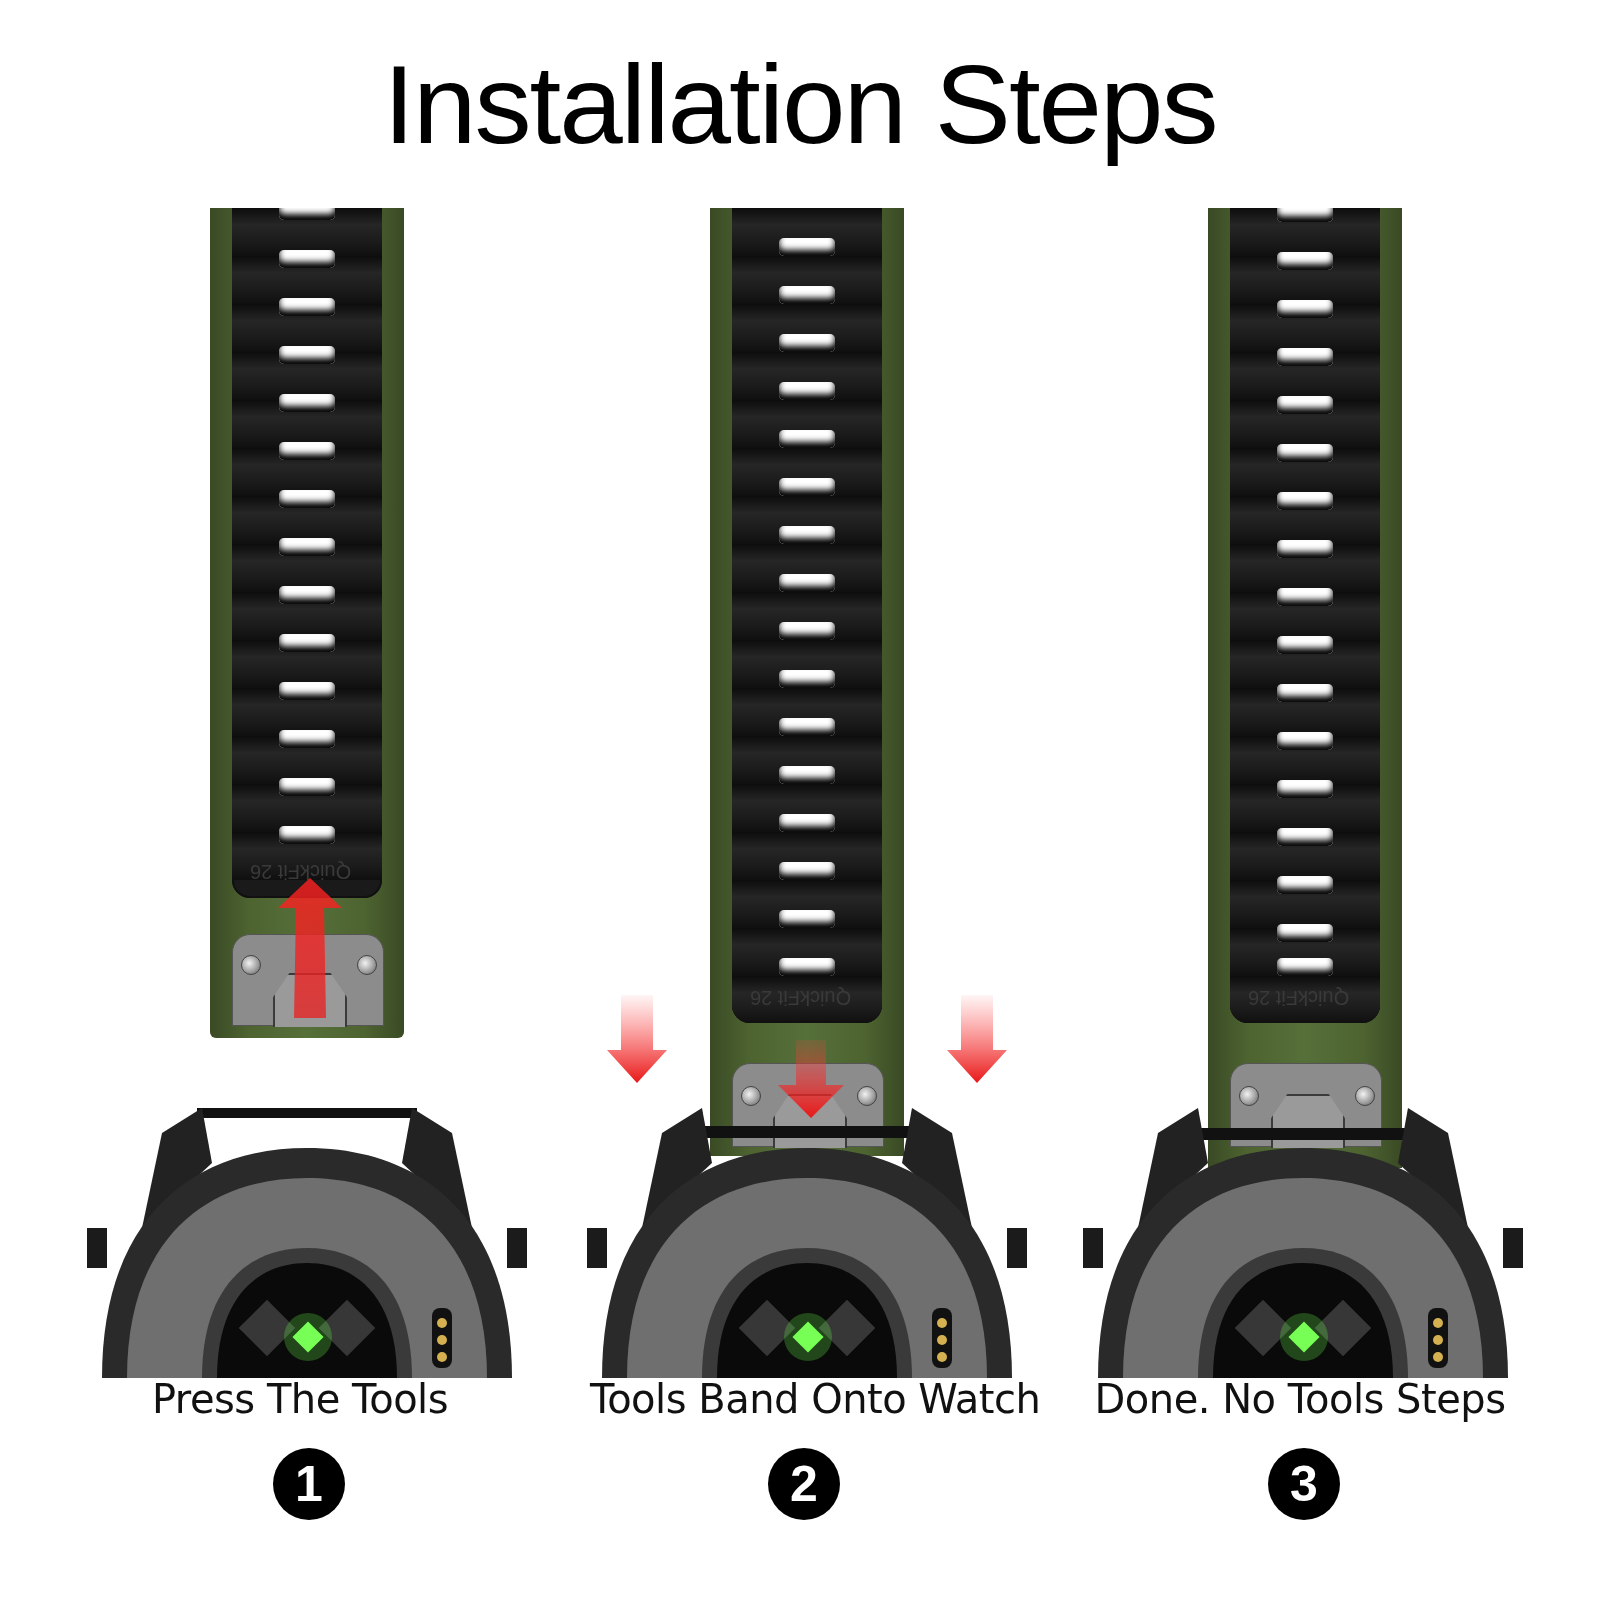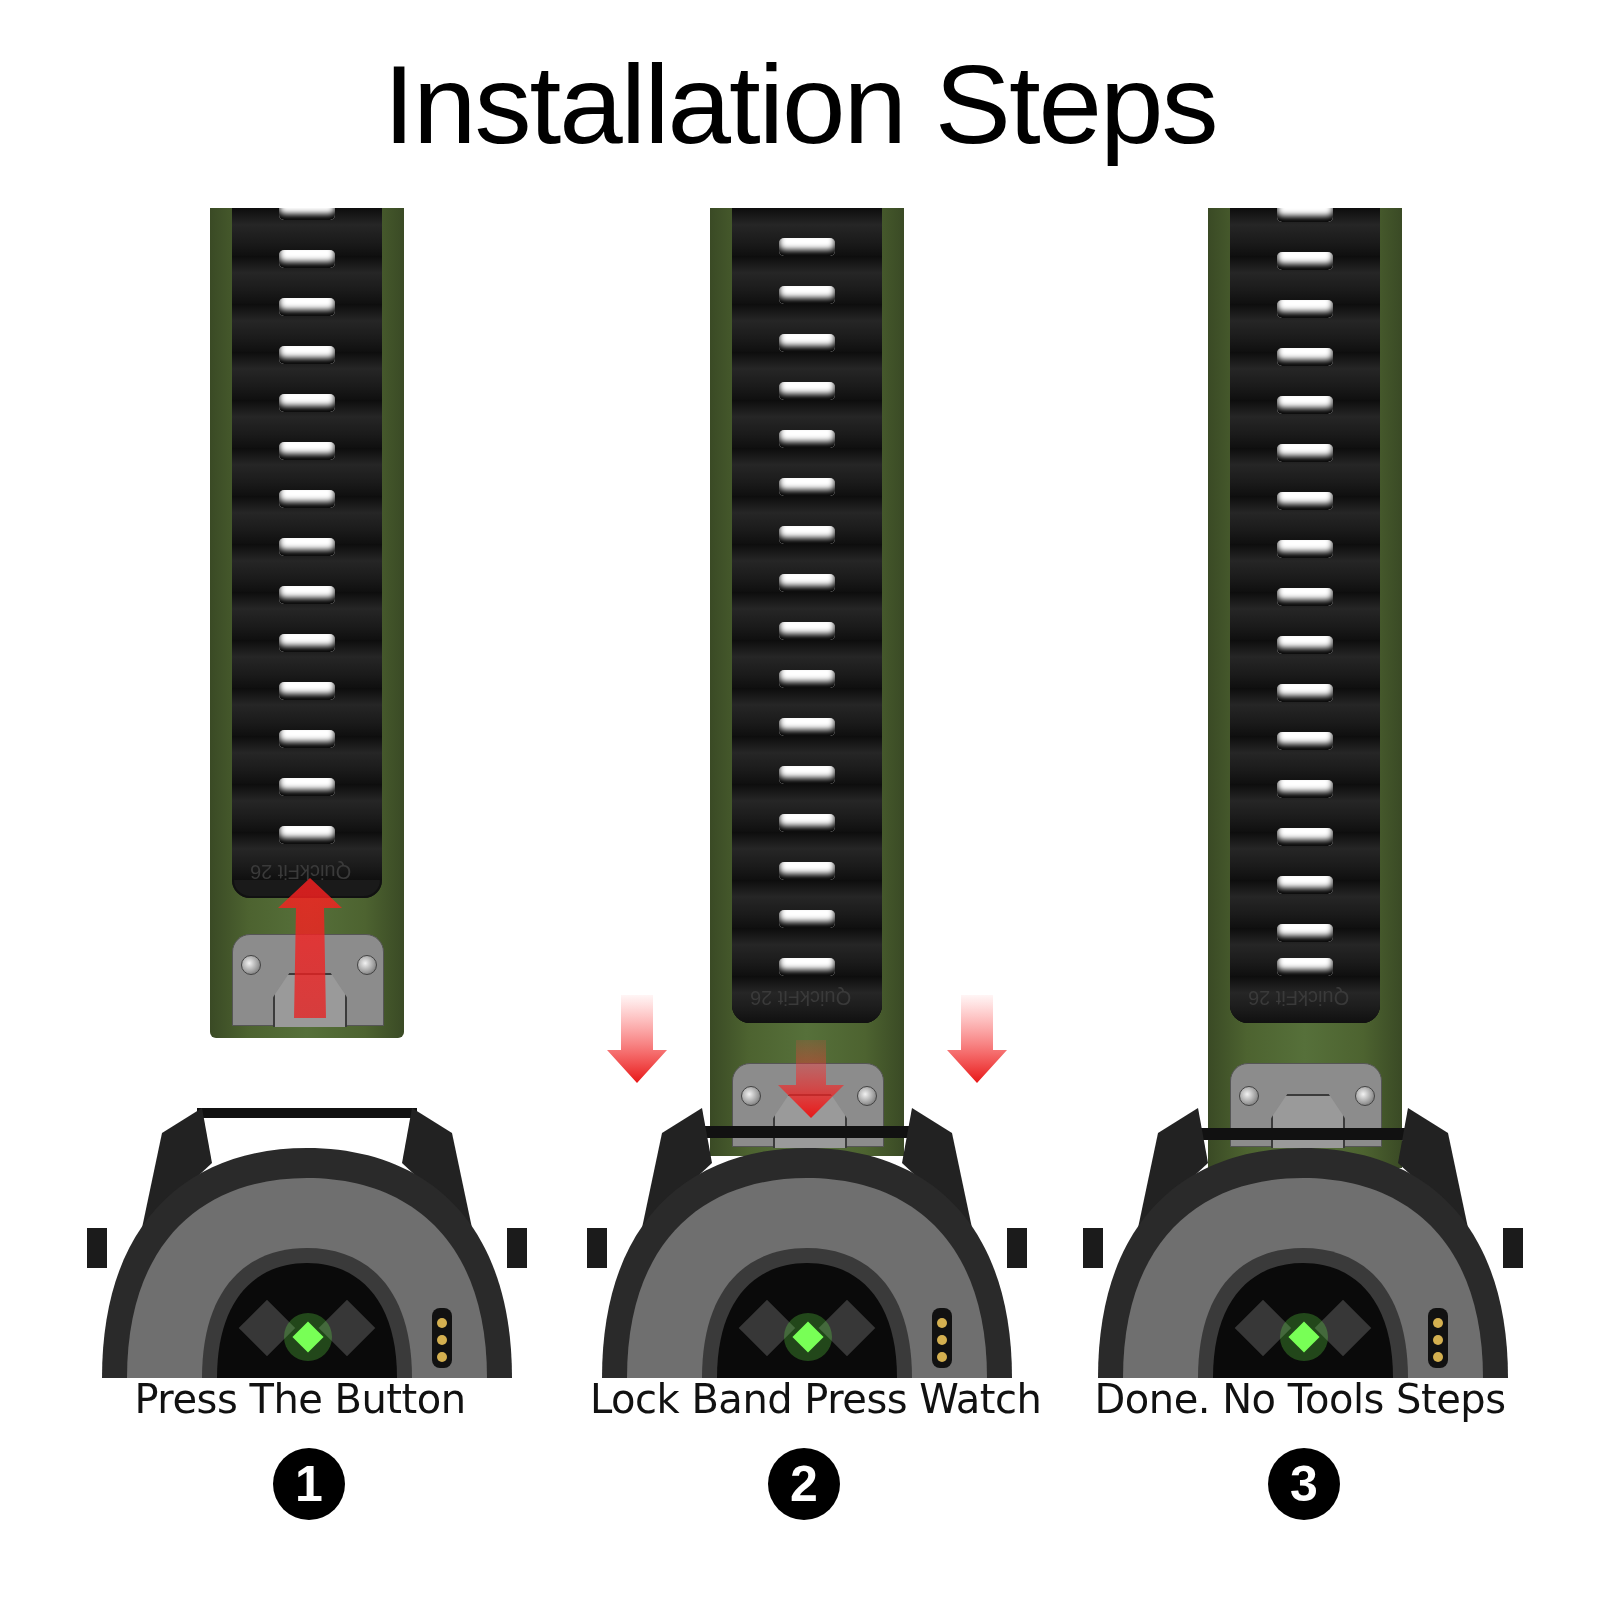--- a/index.html
+++ b/index.html
@@ -82,21 +82,21 @@
     <rect x="245" y="200" width="40" height="40" fill="#4a4a4a" transform="rotate(45 265 220)" opacity="0.7"></rect>
     <rect x="215" y="218" width="22" height="22" fill="#7dff5a" transform="rotate(45 226 229)"></rect>
     <circle cx="226" cy="229" r="24" fill="#6dff4a" opacity="0.25"></circle>
     <rect x="350" y="200" width="20" height="60" rx="8" fill="#111"></rect>
     <circle cx="360" cy="215" r="5" fill="#d4b050"></circle>
       <circle cx="360" cy="232" r="5" fill="#d4b050"></circle>
       <circle cx="360" cy="249" r="5" fill="#d4b050"></circle>
     <rect x="5" y="120" width="20" height="40" fill="#1b1b1b"></rect>
       <rect x="425" y="120" width="20" height="40" fill="#1b1b1b"></rect>
   </svg>
-  <div class="caption" style="left:120px;width:360px;">Press The Button</div>
+  <div class="caption" style="left:120px;width:360px;">Press The Tools</div>
   <div class="num" style="left:273px;">1</div>
 </div>
 
 <div>
   <div class="band" style="left:710px;top:208px;width:194px;height:948px;">
     <div class="band-core" style="left:22px;top:0;width:150px;height:815px;overflow:hidden;">
       <div class="rib" style="top:0"></div>
         <div class="rib" style="top:48px"></div>
         <div class="rib" style="top:96px"></div>
         <div class="rib" style="top:144px"></div>
@@ -170,21 +170,21 @@
     <rect x="245" y="200" width="40" height="40" fill="#4a4a4a" transform="rotate(45 265 220)" opacity="0.7"></rect>
     <rect x="215" y="218" width="22" height="22" fill="#7dff5a" transform="rotate(45 226 229)"></rect>
     <circle cx="226" cy="229" r="24" fill="#6dff4a" opacity="0.25"></circle>
     <rect x="350" y="200" width="20" height="60" rx="8" fill="#111"></rect>
     <circle cx="360" cy="215" r="5" fill="#d4b050"></circle>
       <circle cx="360" cy="232" r="5" fill="#d4b050"></circle>
       <circle cx="360" cy="249" r="5" fill="#d4b050"></circle>
     <rect x="5" y="120" width="20" height="40" fill="#1b1b1b"></rect>
       <rect x="425" y="120" width="20" height="40" fill="#1b1b1b"></rect>
   </svg>
-  <div class="caption" style="left:590px;width:430px;">Lock Band Press Watch</div>
+  <div class="caption" style="left:590px;width:430px;">Tools Band Onto Watch</div>
   <div class="num" style="left:768px;">2</div>
 </div>
 
 <div>
   <div class="band" style="left:1208px;top:208px;width:194px;height:960px;">
     <div class="band-core" style="left:22px;top:0;width:150px;height:815px;overflow:hidden;">
       <div class="rib" style="top:0"></div>
         <div class="rib" style="top:48px"></div>
         <div class="rib" style="top:96px"></div>
         <div class="rib" style="top:144px"></div>

